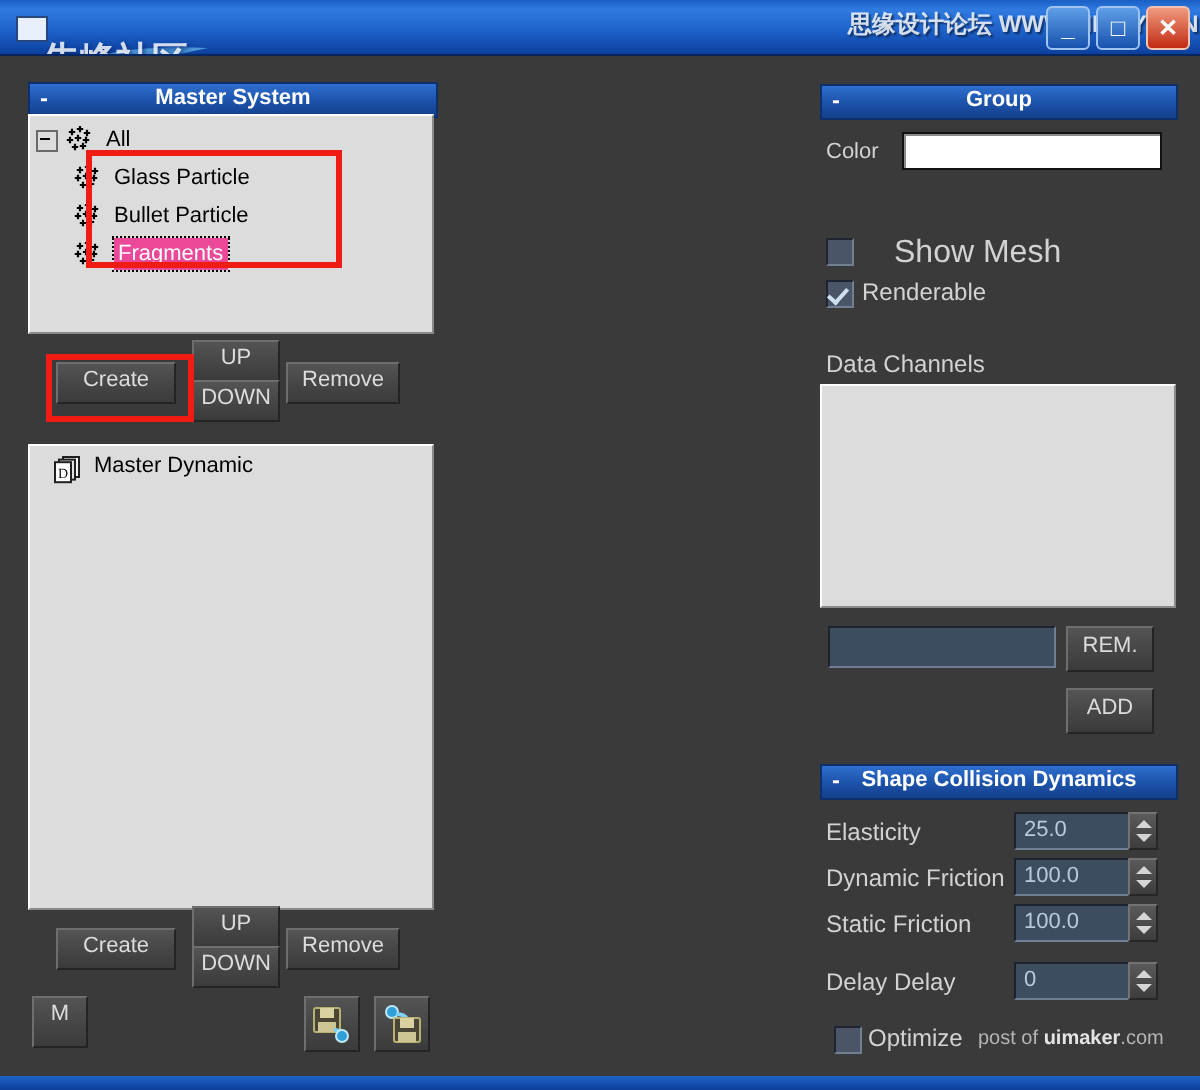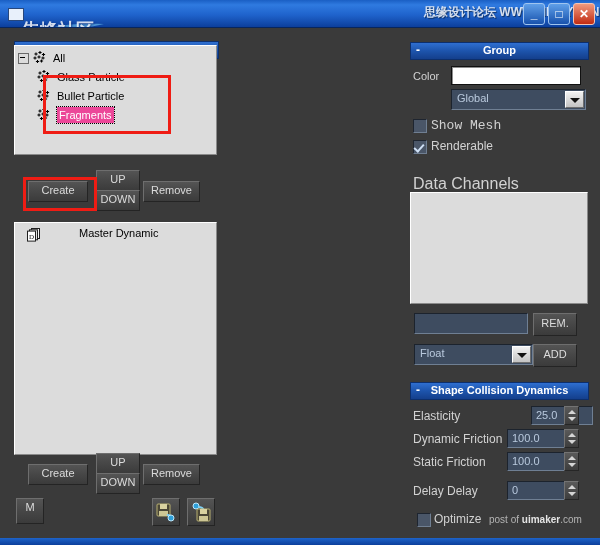--- a/index.html
+++ b/index.html
@@ -87,21 +87,21 @@
   }
   .rollout-head .minus {
     position: absolute; left: 5px; top: 0;
     font-weight: bold; font-size: 12px; line-height: 15px;
     color: #ffffff;
   }
 
   #ms-head { left: 14px; top: 41px; width: 203px; }
 
   #ms-list {
-    position: absolute; left: 14px; top: 45px;
+    position: absolute; left: 14px; top: 57px;
     width: 201px; height: 108px;
     background: #dcdcdc;
     border: 1px solid #ffffff;
     border-right-color: #8a8a8a; border-bottom-color: #8a8a8a;
     overflow: hidden;
   }
   .tree-row {
     position: absolute; height: 16px; line-height: 16px;
     font-size: 11px; color: #000000; white-space: nowrap;
   }
@@ -157,21 +157,21 @@
     position: absolute; left: 14px; top: 222px;
     width: 201px; height: 231px;
     background: #dcdcdc;
     border: 1px solid #ffffff;
     border-right-color: #8a8a8a; border-bottom-color: #8a8a8a;
     overflow: hidden;
   }
   #doc-icon { position: absolute; left: 12px; top: 5px; width: 14px; height: 14px; }
   #md-label {
     position: absolute; left: 32px; top: 4px;
-    font-size: 11px; color: #000; margin-left: 32px;
+    font-size: 11px; color: #000;
   }
 
   #btn-create-2  { left: 28px;  top: 464px; width: 58px; height: 19px; }
   #btn-up-2      { left: 96px;  top: 453px; width: 42px; height: 19px; }
   #btn-down-2    { left: 96px;  top: 473px; width: 42px; height: 19px; }
   #btn-remove-2  { left: 143px; top: 464px; width: 55px; height: 19px; }
   #btn-m         { left: 16px;  top: 498px; width: 26px; height: 24px; }
   #btn-save      { left: 152px; top: 498px; width: 26px; height: 26px; }
   #btn-load      { left: 187px; top: 498px; width: 26px; height: 26px; }
   .iconbtn svg { position: absolute; left: 3px; top: 3px; }
@@ -230,25 +230,25 @@
   }
   .chk.on:after {
     content: "";
     position: absolute; left: 2px; top: 1px;
     width: 4px; height: 8px;
     border: solid #cfe0f5;
     border-width: 0 2px 2px 0;
     transform: rotate(42deg);
   }
   #chk-showmesh { left: 413px; top: 119px; }
-  #lbl-showmesh { left: 431px; top: 118px; font-size: 13px; font-family: Liberation Mono, monospace; }
+  #lbl-showmesh { left: 447px; top: 118px; font-size: 16px; }
   #chk-renderable { left: 413px; top: 140px; }
   #lbl-renderable { left: 431px; top: 139px; font-size: 12px; }
 
-  #lbl-datachannels { left: 413px; top: 175px; font-size: 16px; }
+  #lbl-datachannels { left: 413px; top: 175px; font-size: 12px; }
   #dc-list {
     position: absolute; left: 410px; top: 192px;
     width: 176px; height: 110px;
     background: #dcdcdc;
     border: 1px solid #ffffff;
     border-right-color: #8a8a8a; border-bottom-color: #8a8a8a;
   }
   #dc-input {
     position: absolute; left: 414px; top: 313px;
     width: 112px; height: 19px;
@@ -284,21 +284,21 @@
   }
   .spinner:before, .spinner:after {
     content: ""; position: absolute; left: 3px;
     border-left: 4px solid transparent;
     border-right: 4px solid transparent;
   }
   .spinner:before { top: 3px; border-bottom: 4px solid #d5d5d5; }
   .spinner:after  { bottom: 3px; border-top: 4px solid #d5d5d5; }
 
   #lbl-elasticity { left: 413px; top: 409px; font-size: 12px; }
-  #spin-elasticity { left: 531px; top: 406px; width: 56px; }
+  #spin-elasticity { left: 507px; top: 406px; width: 56px; }
   #sp-elasticity { left: 564px; top: 406px; }
 
   #lbl-dynfric { left: 413px; top: 432px; font-size: 12px; }
   #spin-dynfric { left: 507px; top: 429px; width: 56px; }
   #sp-dynfric { left: 564px; top: 429px; }
 
   #lbl-statfric { left: 413px; top: 455px; font-size: 12px; }
   #spin-statfric { left: 507px; top: 452px; width: 56px; }
   #sp-statfric { left: 564px; top: 452px; }
 
@@ -451,41 +451,33 @@
   </div>
 
   <div class="rollout-head" id="grp-head">
     <span class="minus">-</span>
     <span>Group</span>
   </div>
 
   <div class="lbl" id="lbl-color">Color</div>
   <div id="color-swatch" style="background: rgb(255, 255, 255);"></div>
 
-  <div class="combo" id="combo-global">
-    <span>Global</span>
-    <span class="arrowbox"></span>
-  </div>
 
   <div class="chk" id="chk-showmesh"></div>
   <div class="lbl" id="lbl-showmesh">Show Mesh</div>
 
   <div class="chk on" id="chk-renderable"></div>
   <div class="lbl" id="lbl-renderable">Renderable</div>
 
   <div class="lbl" id="lbl-datachannels">Data Channels</div>
   <div id="dc-list"></div>
 
   <div id="dc-input"></div>
   <div class="mbtn" id="btn-rem">REM.</div>
 
-  <div class="combo" id="combo-float">
-    <span>Float</span>
-    <span class="arrowbox"></span>
-  </div>
   <div class="mbtn" id="btn-add">ADD</div>
 
   <div class="rollout-head" id="scd-head">
     <span class="minus">-</span>
     <span>Shape Collision Dynamics</span>
   </div>
 
   <div class="lbl" id="lbl-elasticity">Elasticity</div>
   <div class="spin" id="spin-elasticity">25.0</div>
   <div class="spinner" id="sp-elasticity"></div>

